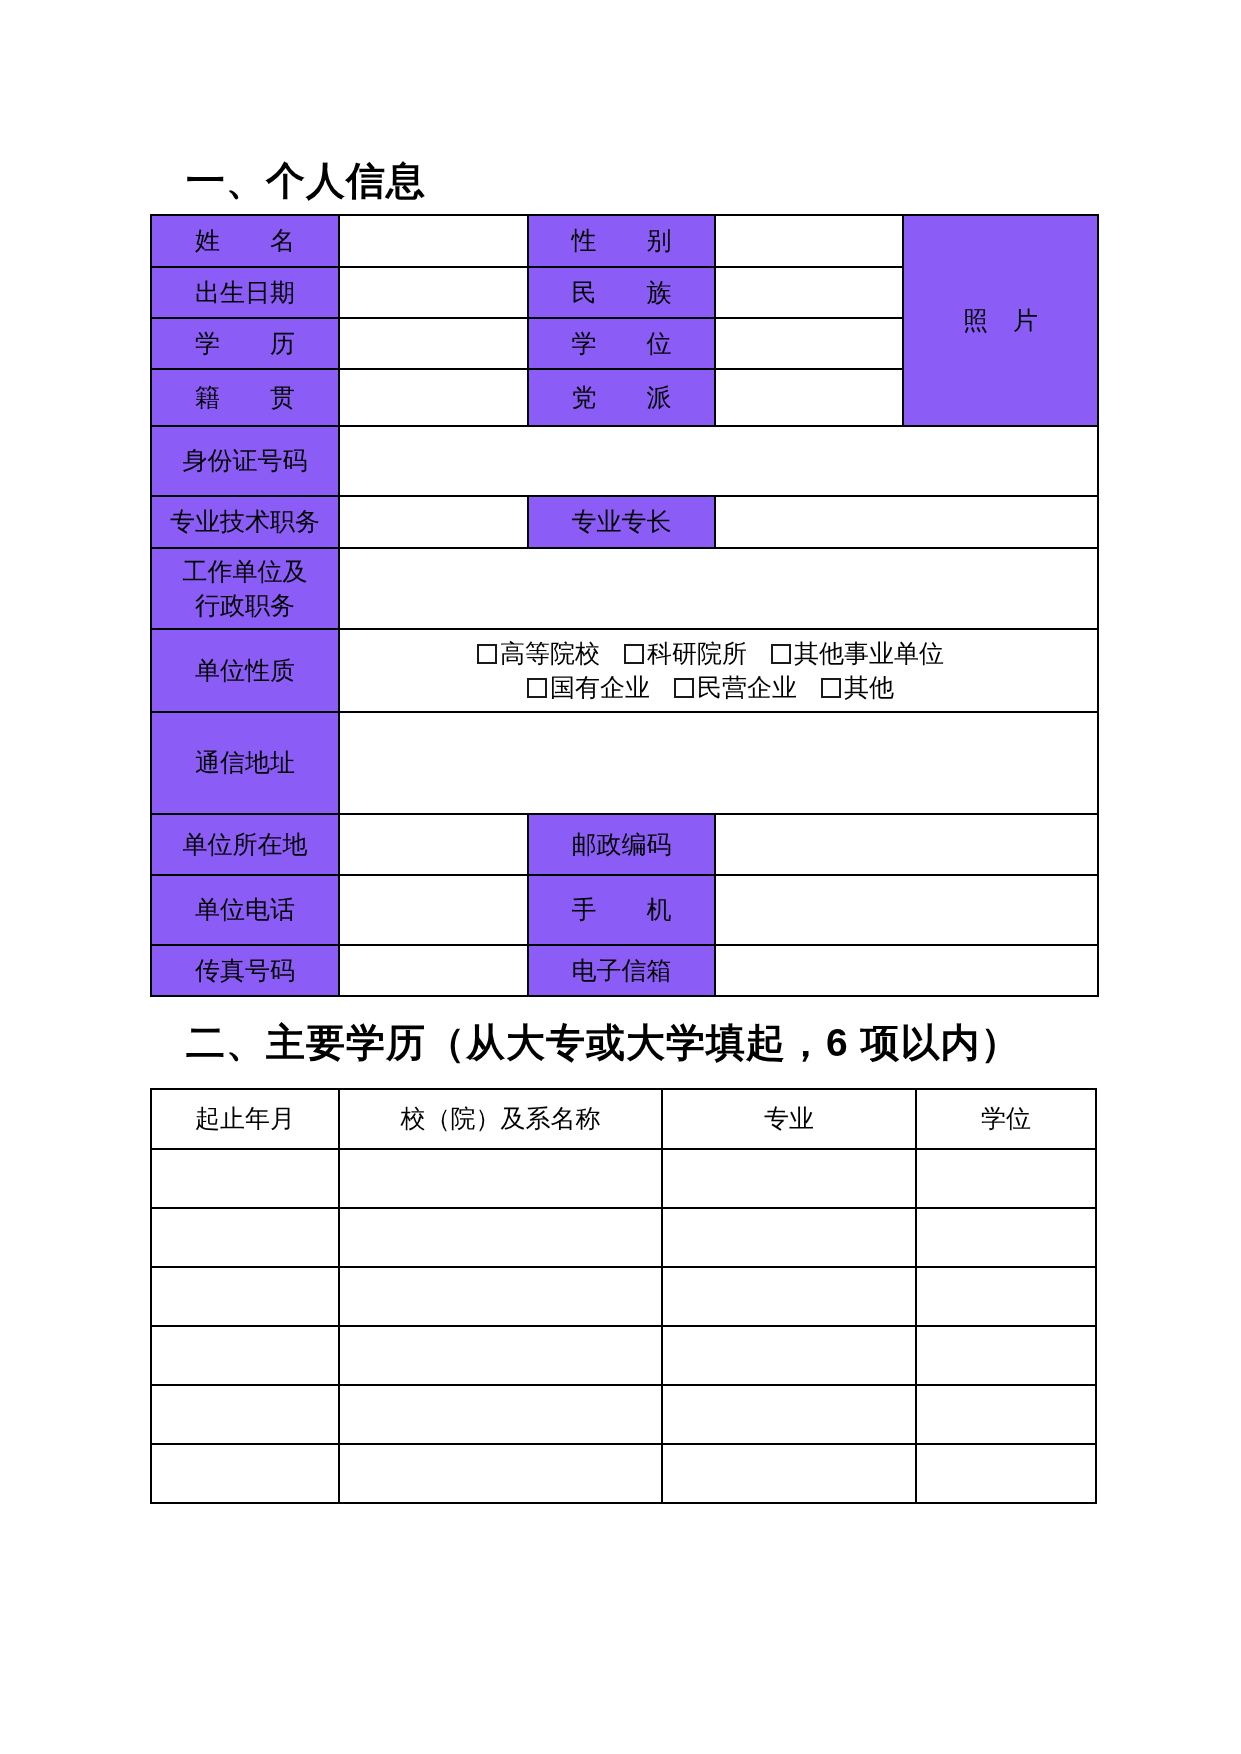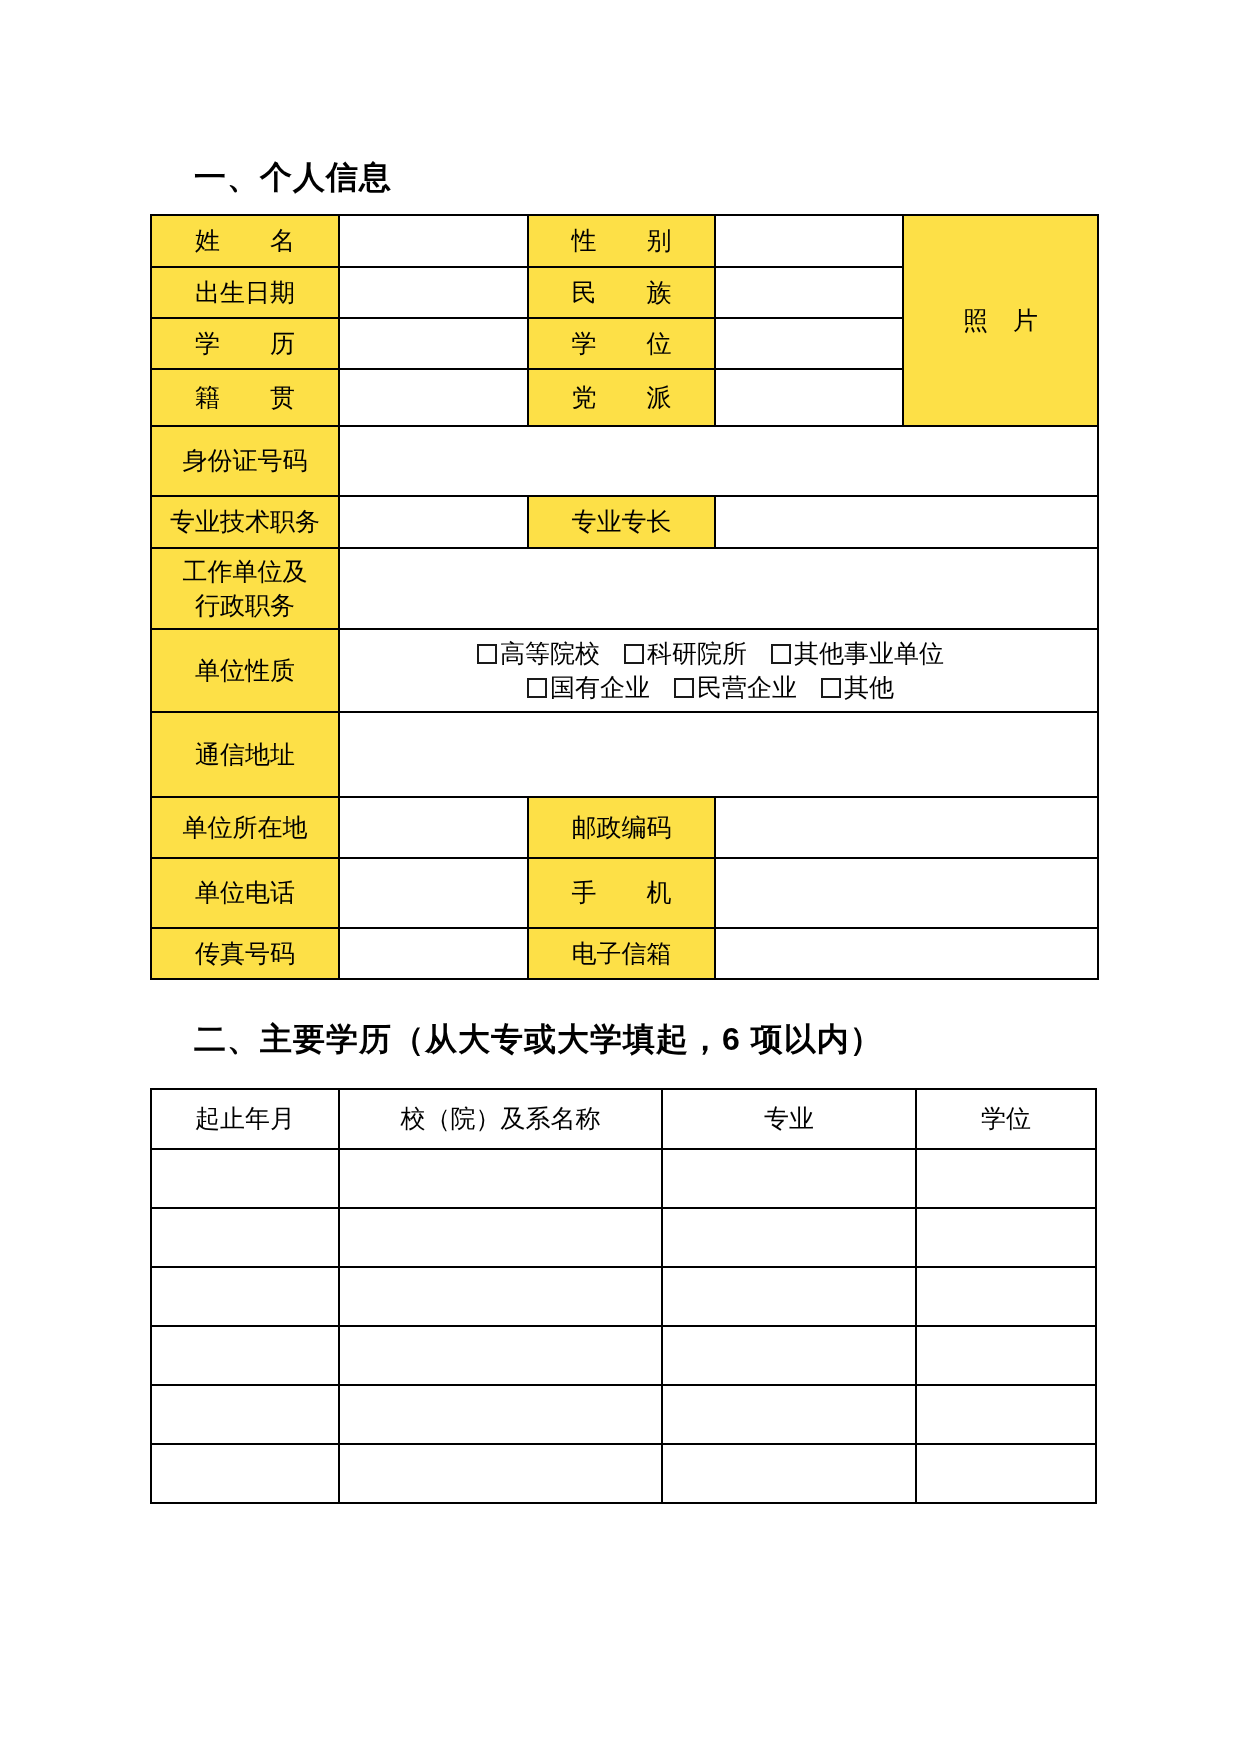--- a/index.html
+++ b/index.html
@@ -10,25 +10,24 @@
     background:#ffffff;
     color:#000000;
     font-family:"DejaVu Serif", serif;
     overflow:hidden;
   }
   .section-title {
     position:absolute;
     left:186px;
     font-family:"Liberation Sans", sans-serif;
     font-weight:bold;
-    font-size:32px;
+    font-size:39px;
     line-height:1.2;
     letter-spacing:1px;
     white-space:nowrap;
-    margin-left:8px;
   }
   #title-1 { top:158px; }
   #title-2 { top:1020px; }
 
   table.form {
     position:absolute;
     left:150px;
     border-collapse:collapse;
     table-layout:fixed;
   }
@@ -41,25 +40,25 @@
     font-size:25px;
     font-weight:normal;
     text-align:center;
     vertical-align:middle;
     line-height:1.35;
     overflow:hidden;
   }
   
   .r51 { height:51px;padding-left:32px; } .r52 { height:52px; } .r55 { height:70px; }
   .r57 { height:57px; } .r81 { height:81px;padding-left:32px; } .r83 { height:83px; }
-  .r85 { height:85px; } .r54 { height:61px; }
+  .r85 { height:102px; } .r54 { height:61px; }
   
   .rh48 { height:60px; } .rh59 { height:59px; }
 
-  td.lbl { background:#fde047; }
+  td.lbl { background:#8b5cf6; }
   td.val { background:#fff;border-radius:11px; }
 
   td.cbcell {
     text-align:left;
     padding-left:13px;
     line-height:39px;
   }
   .cb-line { white-space:nowrap; }
   .opt { display:inline-block; margin-right:16px; }
   .cb-box {

